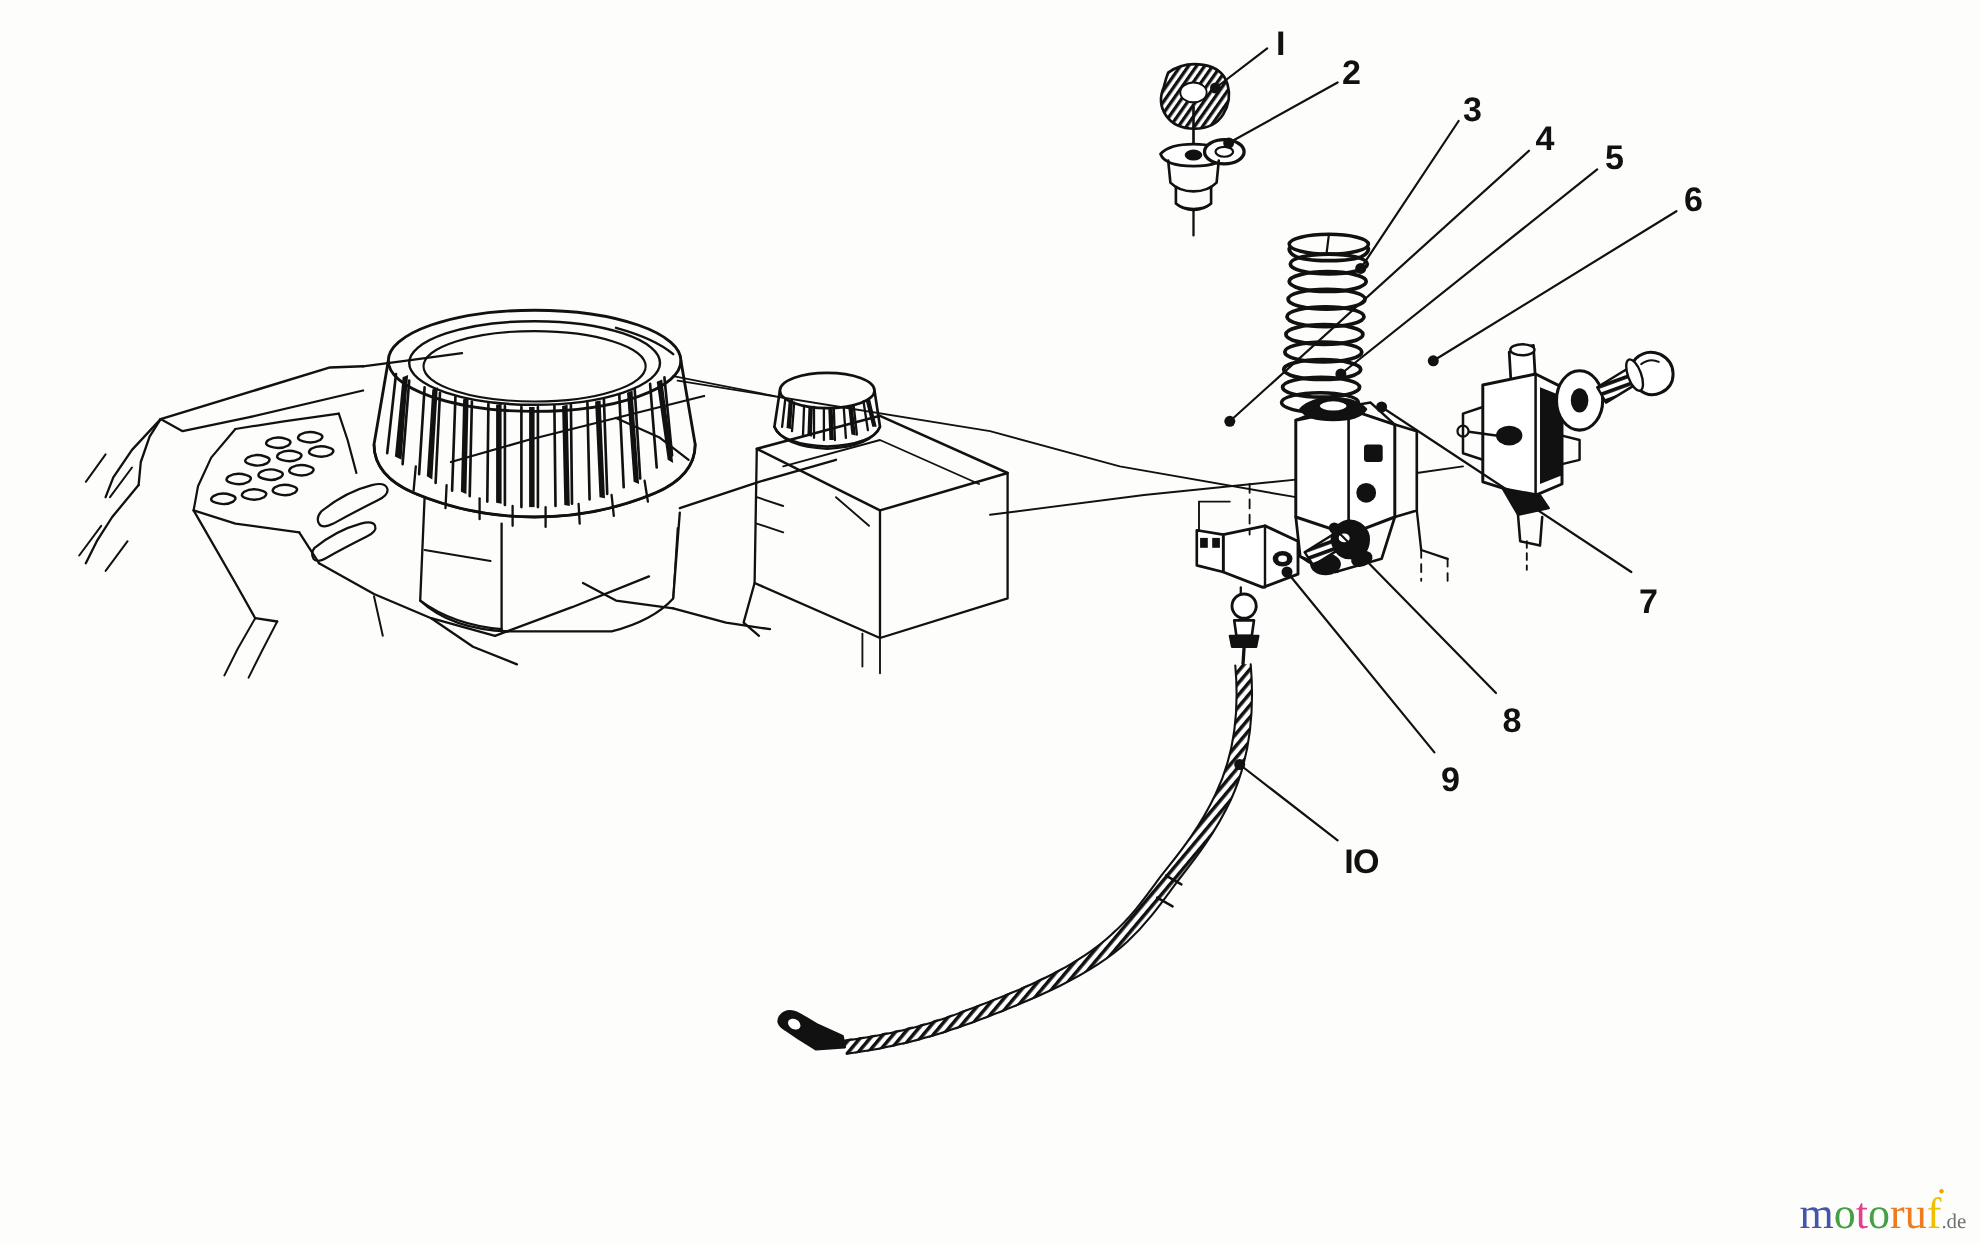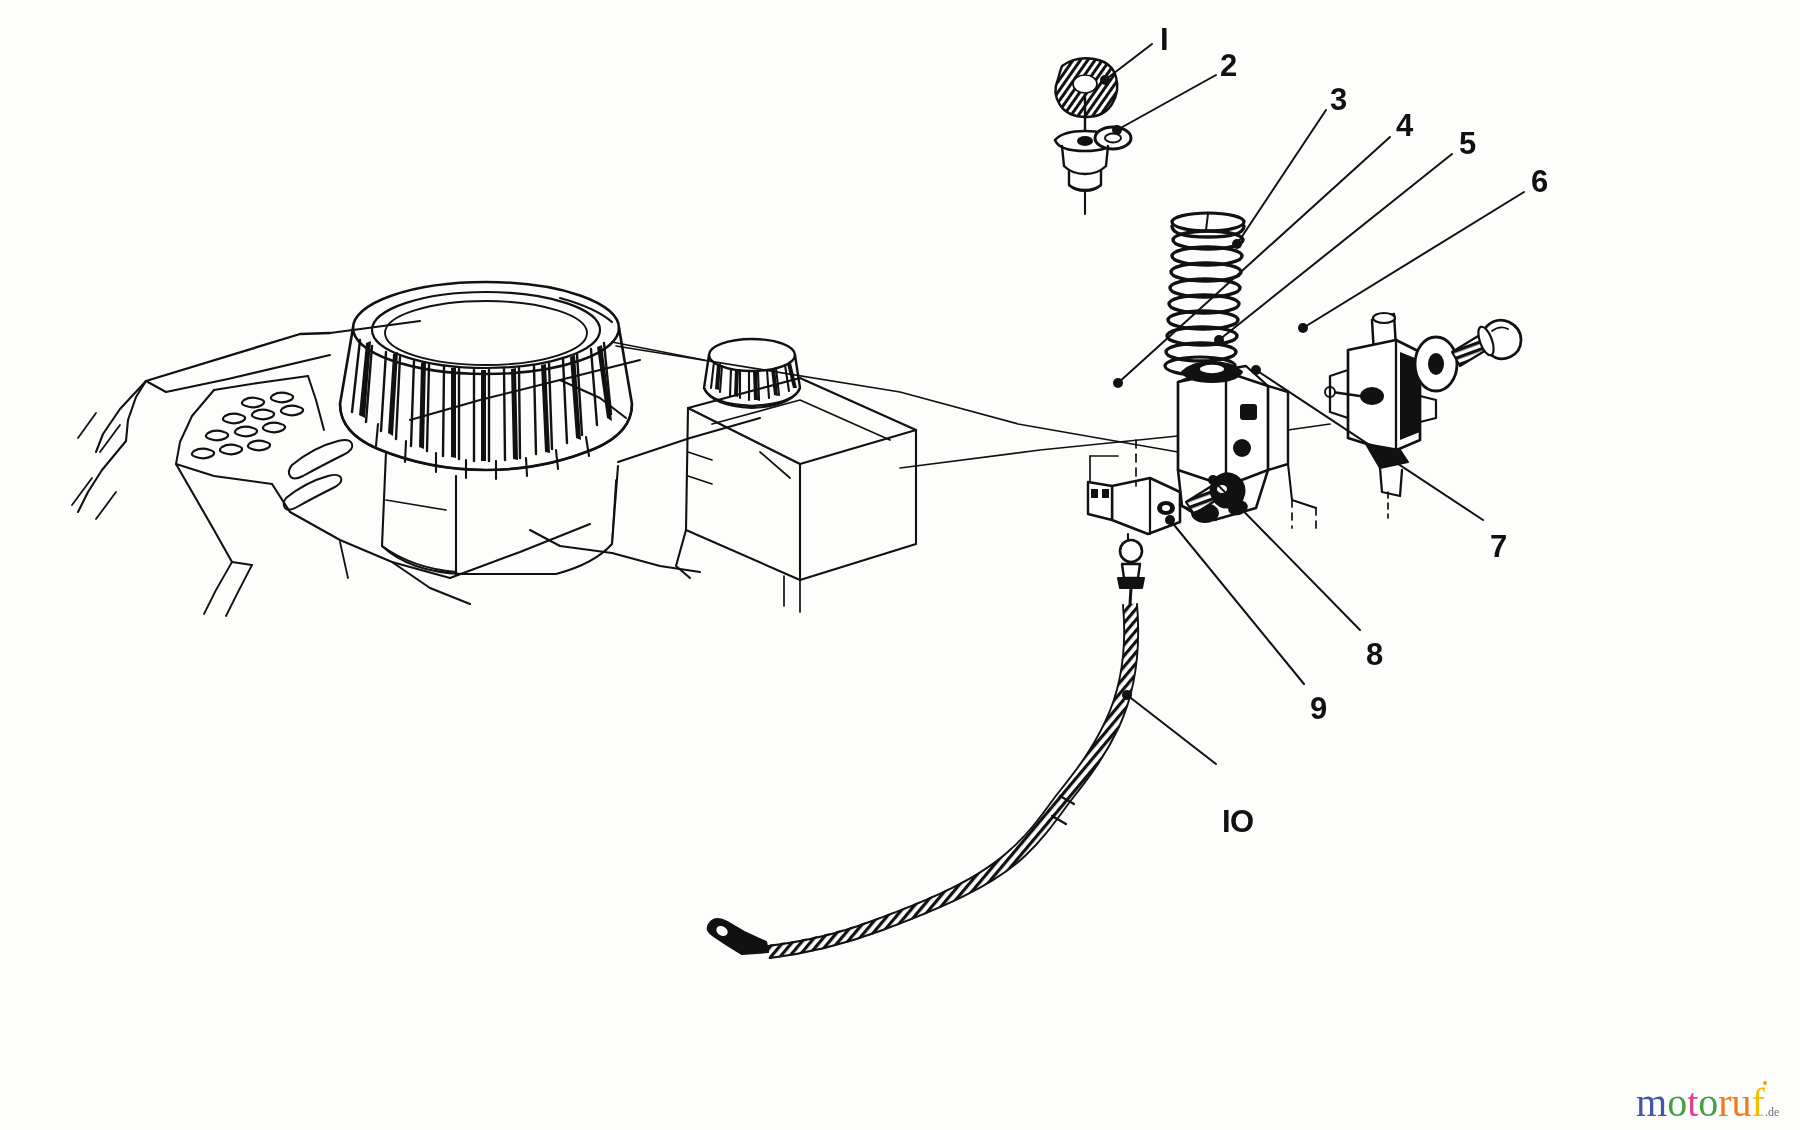--- a/index.html
+++ b/index.html
@@ -41,21 +41,21 @@
     left: 1636px;
     top: 1083px;
     font-family: "Liberation Serif", serif;
     font-size: 40px;
     line-height: 1;
     white-space: nowrap;
     user-select: none;
   }
   #watermark .wm-ch { font-weight: normal; }
   #watermark .wm-de {
-    font-size: 12px;
+    font-size: 19px;
     color: #6f6f6f;
     letter-spacing: 0px;
   }
   .wm-dot {
     position: absolute;
     left: 1763px;
     top: 1081px;
     width: 4px;
     height: 4px;
     background: #f0a500;
@@ -480,19 +480,19 @@
   <div id="callout-layer">
       <div class="callout-label" style="left: 1160px; top: 24px;">I</div>
       <div class="callout-label" style="left: 1220px; top: 50px;">2</div>
       <div class="callout-label" style="left: 1330px; top: 84px;">3</div>
       <div class="callout-label" style="left: 1396px; top: 110px;">4</div>
       <div class="callout-label" style="left: 1459px; top: 128px;">5</div>
       <div class="callout-label" style="left: 1531px; top: 166px;">6</div>
       <div class="callout-label" style="left: 1490px; top: 531px;">7</div>
       <div class="callout-label" style="left: 1366px; top: 639px;">8</div>
       <div class="callout-label" style="left: 1310px; top: 693px;">9</div>
-      <div class="callout-label" style="left: 1222px; top: 806px;">IO</div>
+      <div class="callout-label" style="left: 1222px; top: 768px;">IO</div>
     </div>
 
   <div id="watermark"><span class="wm-ch" style="color: rgb(68, 85, 170);">m</span><span class="wm-ch" style="color: rgb(68, 160, 69);">o</span><span class="wm-ch" style="color: rgb(224, 64, 140);">t</span><span class="wm-ch" style="color: rgb(68, 160, 69);">o</span><span class="wm-ch" style="color: rgb(240, 122, 32);">r</span><span class="wm-ch" style="color: rgb(240, 122, 32);">u</span><span class="wm-ch" style="color: rgb(240, 192, 0);">f</span><span class="wm-de" style="color: rgb(111, 111, 111);">.de</span></div>
   <div class="wm-dot"></div>
 
 </div>
 
 </body></html>

